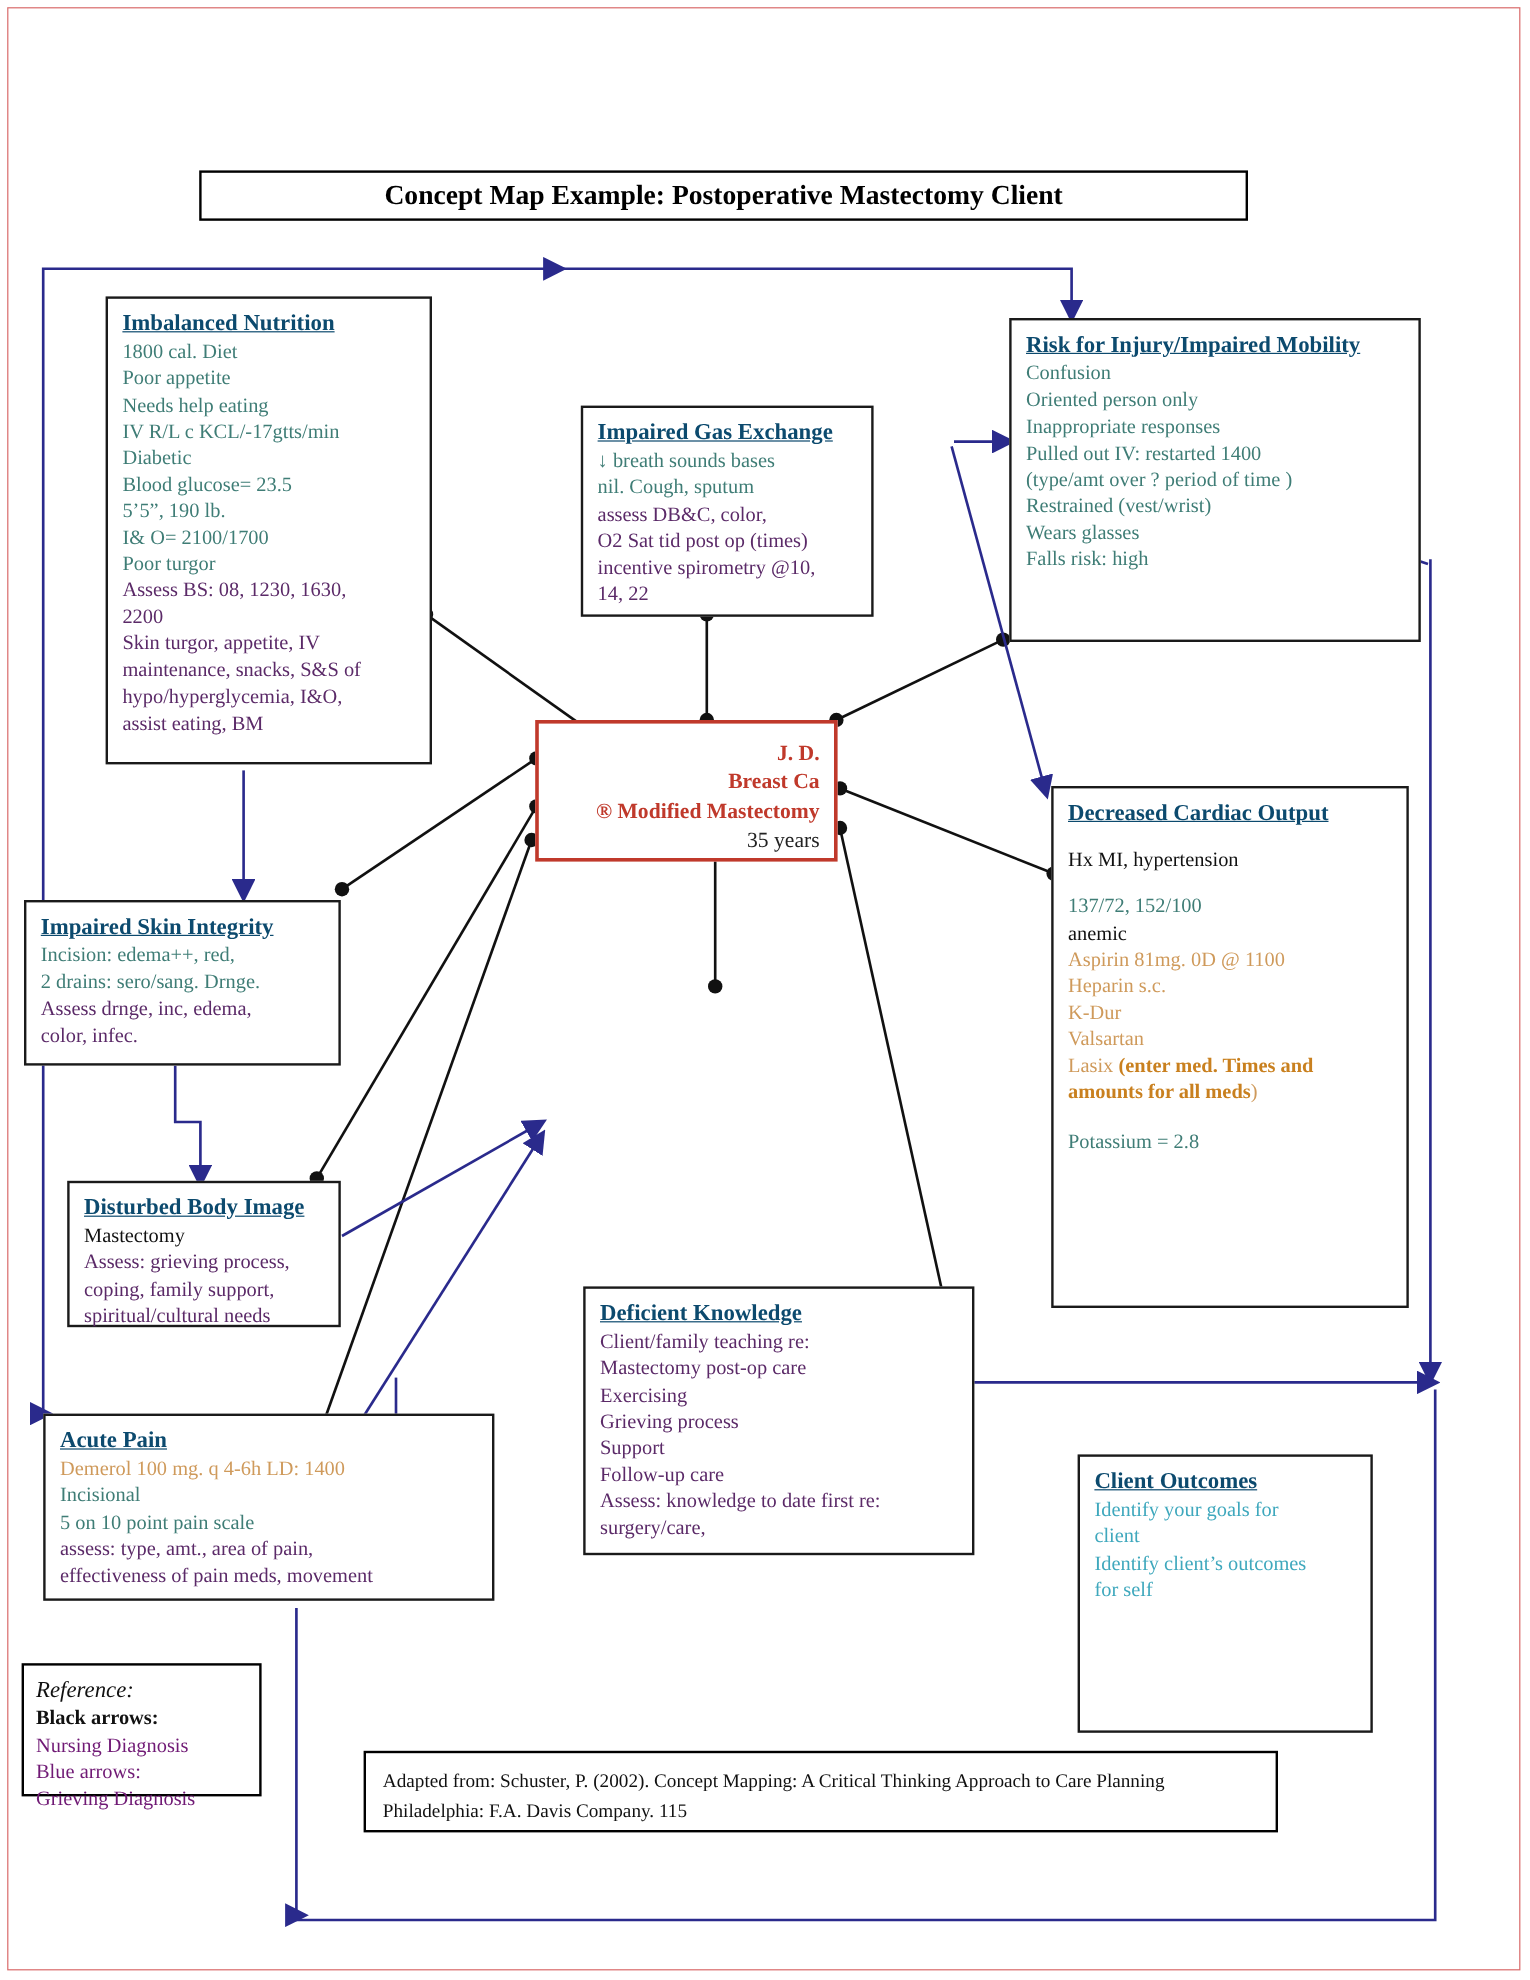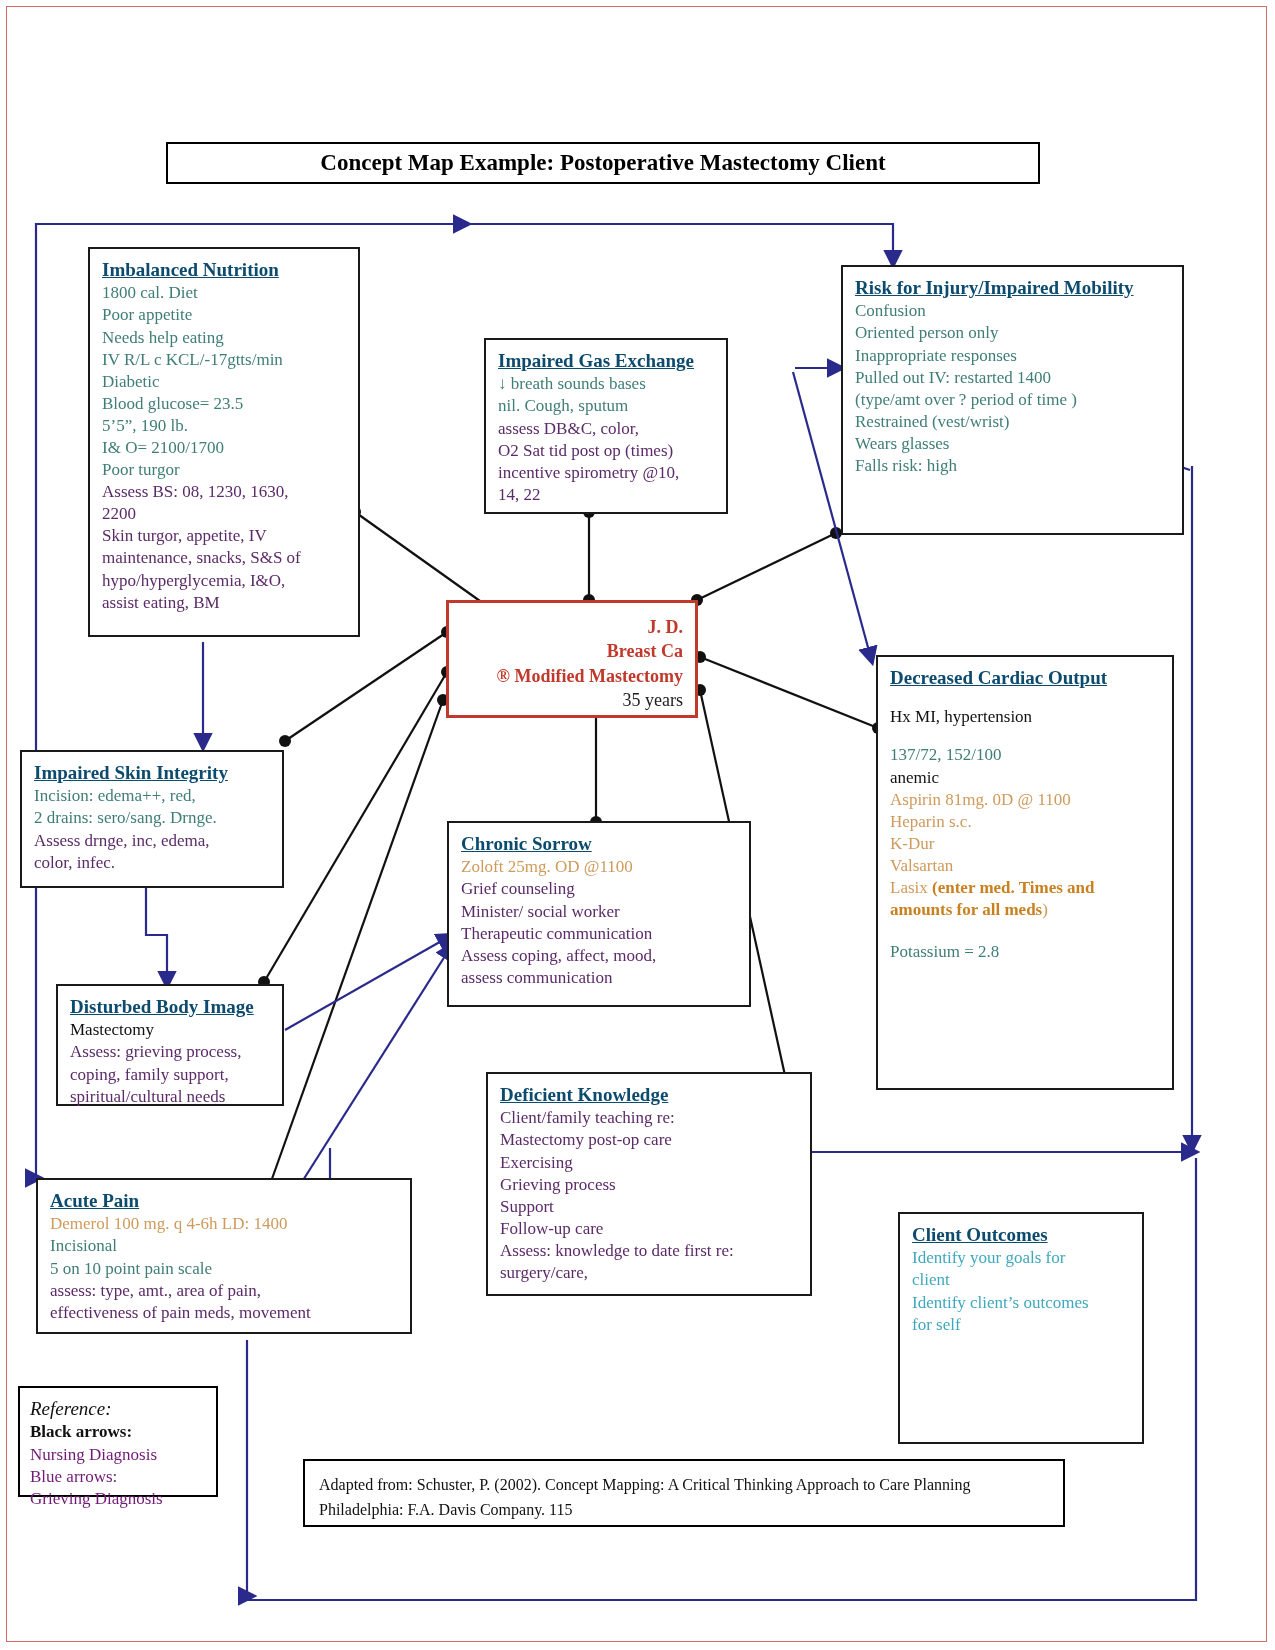--- a/index.html
+++ b/index.html
@@ -204,31 +204,20 @@
   <div class="box" style="left:56px;top:984px;width:228px;height:122px;">
     <div class="pad">
       <div class="ttl">Disturbed Body Image</div>
       <div class="ln c-black">Mastectomy</div>
       <div class="ln c-purple">Assess: grieving process,
 coping, family support,
 spiritual/cultural needs</div>
     </div>
   </div>
 
-  <div class="box" style="left:447px;top:821px;width:304px;height:186px;">
-    <div class="pad">
-      <div class="ttl">Chronic Sorrow</div>
-      <div class="ln c-tan">Zoloft 25mg. OD @1100</div>
-      <div class="ln c-purple">Grief counseling
-Minister/ social worker
-Therapeutic communication
-Assess coping, affect, mood,
-assess communication</div>
-    </div>
-  </div>
 
   <div class="box" style="left:486px;top:1072px;width:326px;height:224px;">
     <div class="pad">
       <div class="ttl">Deficient Knowledge</div>
       <div class="ln c-purple">Client/family teaching re:
 Mastectomy post-op care
 Exercising
 Grieving process
 Support
 Follow-up care

